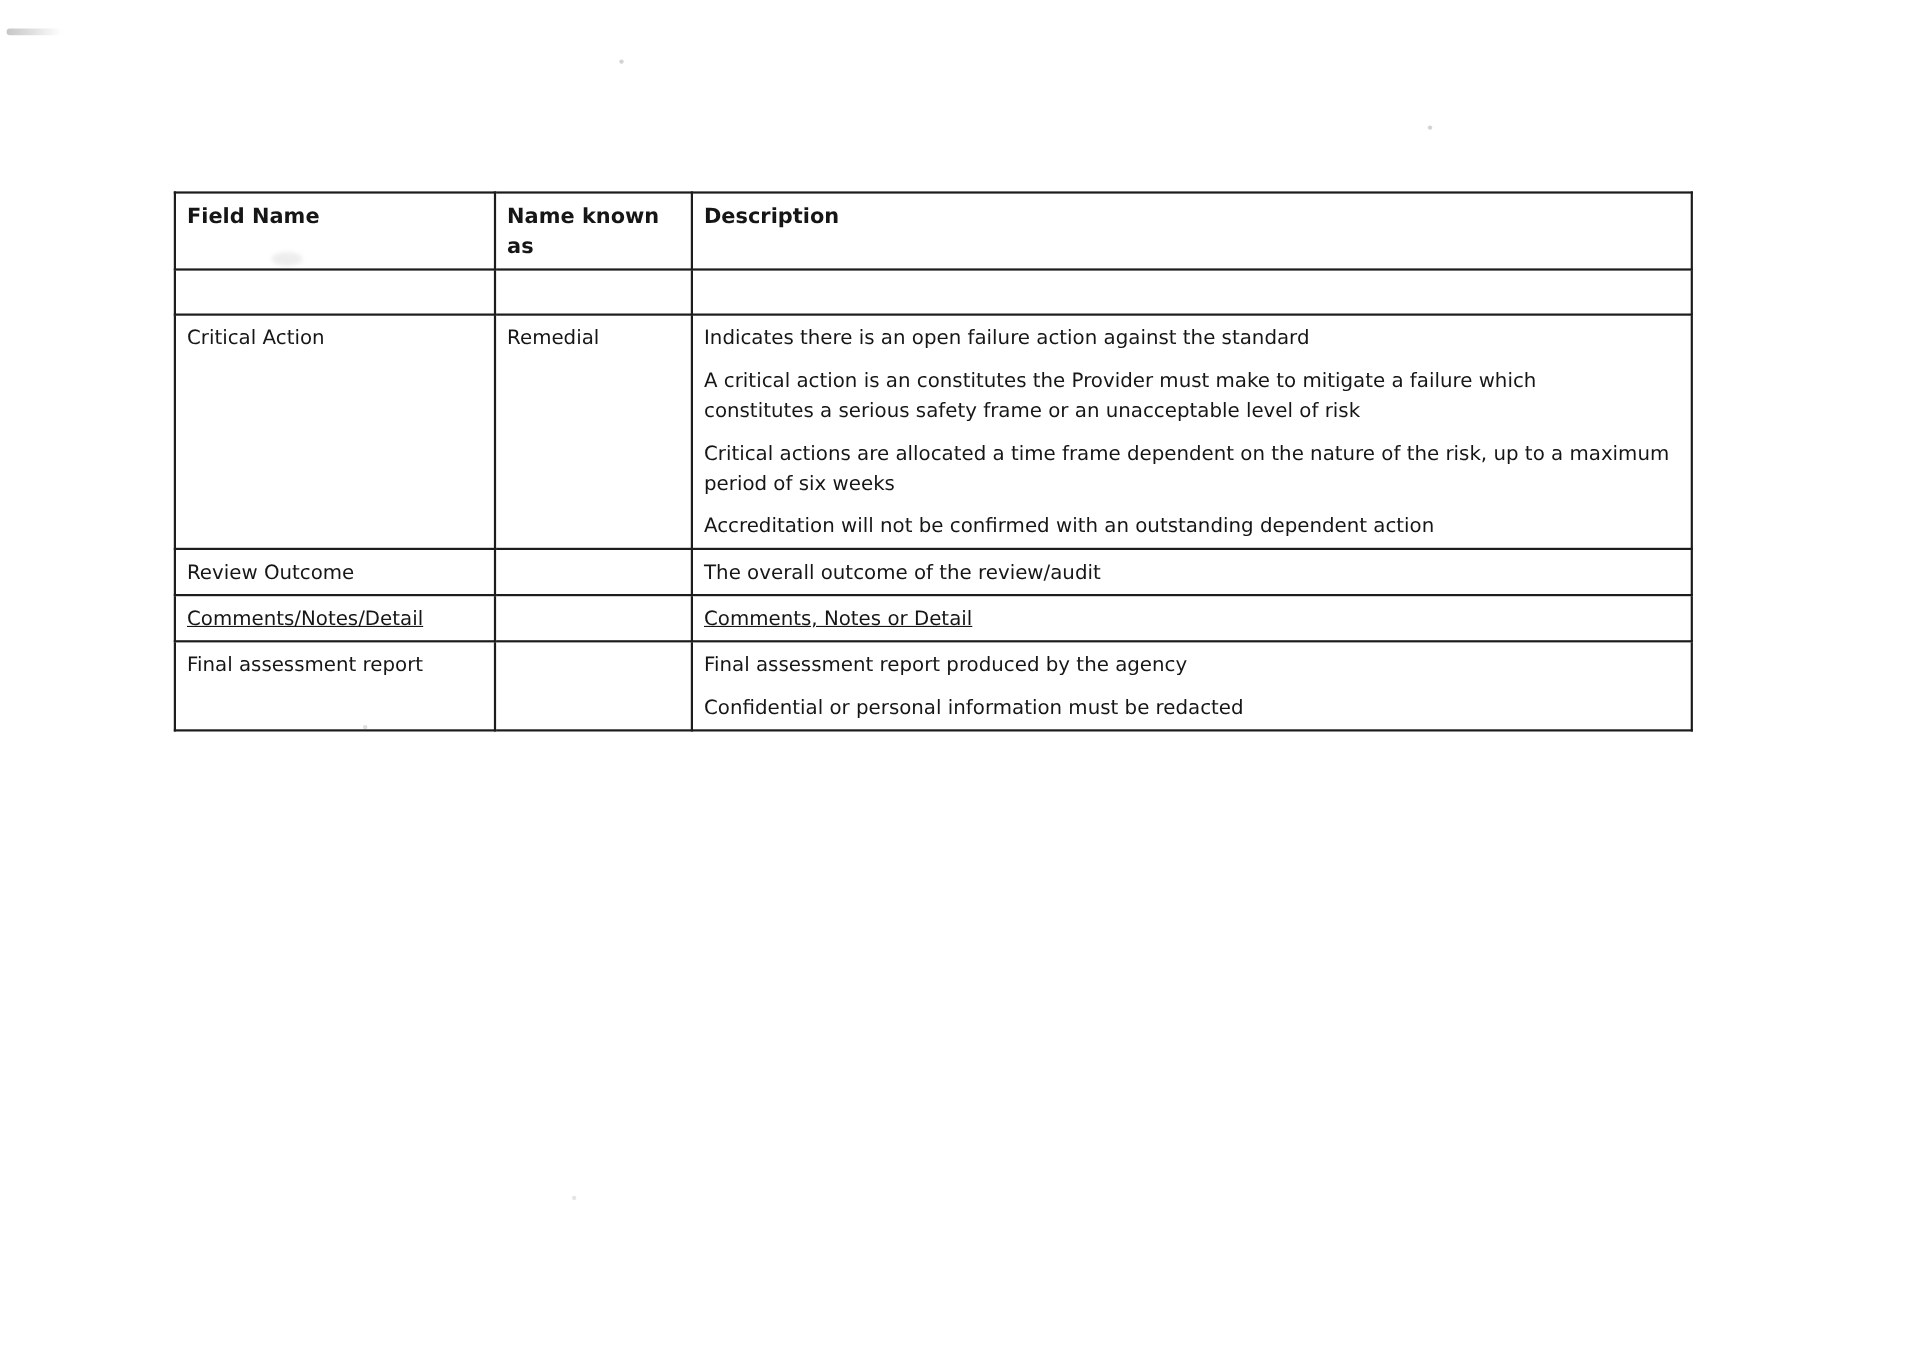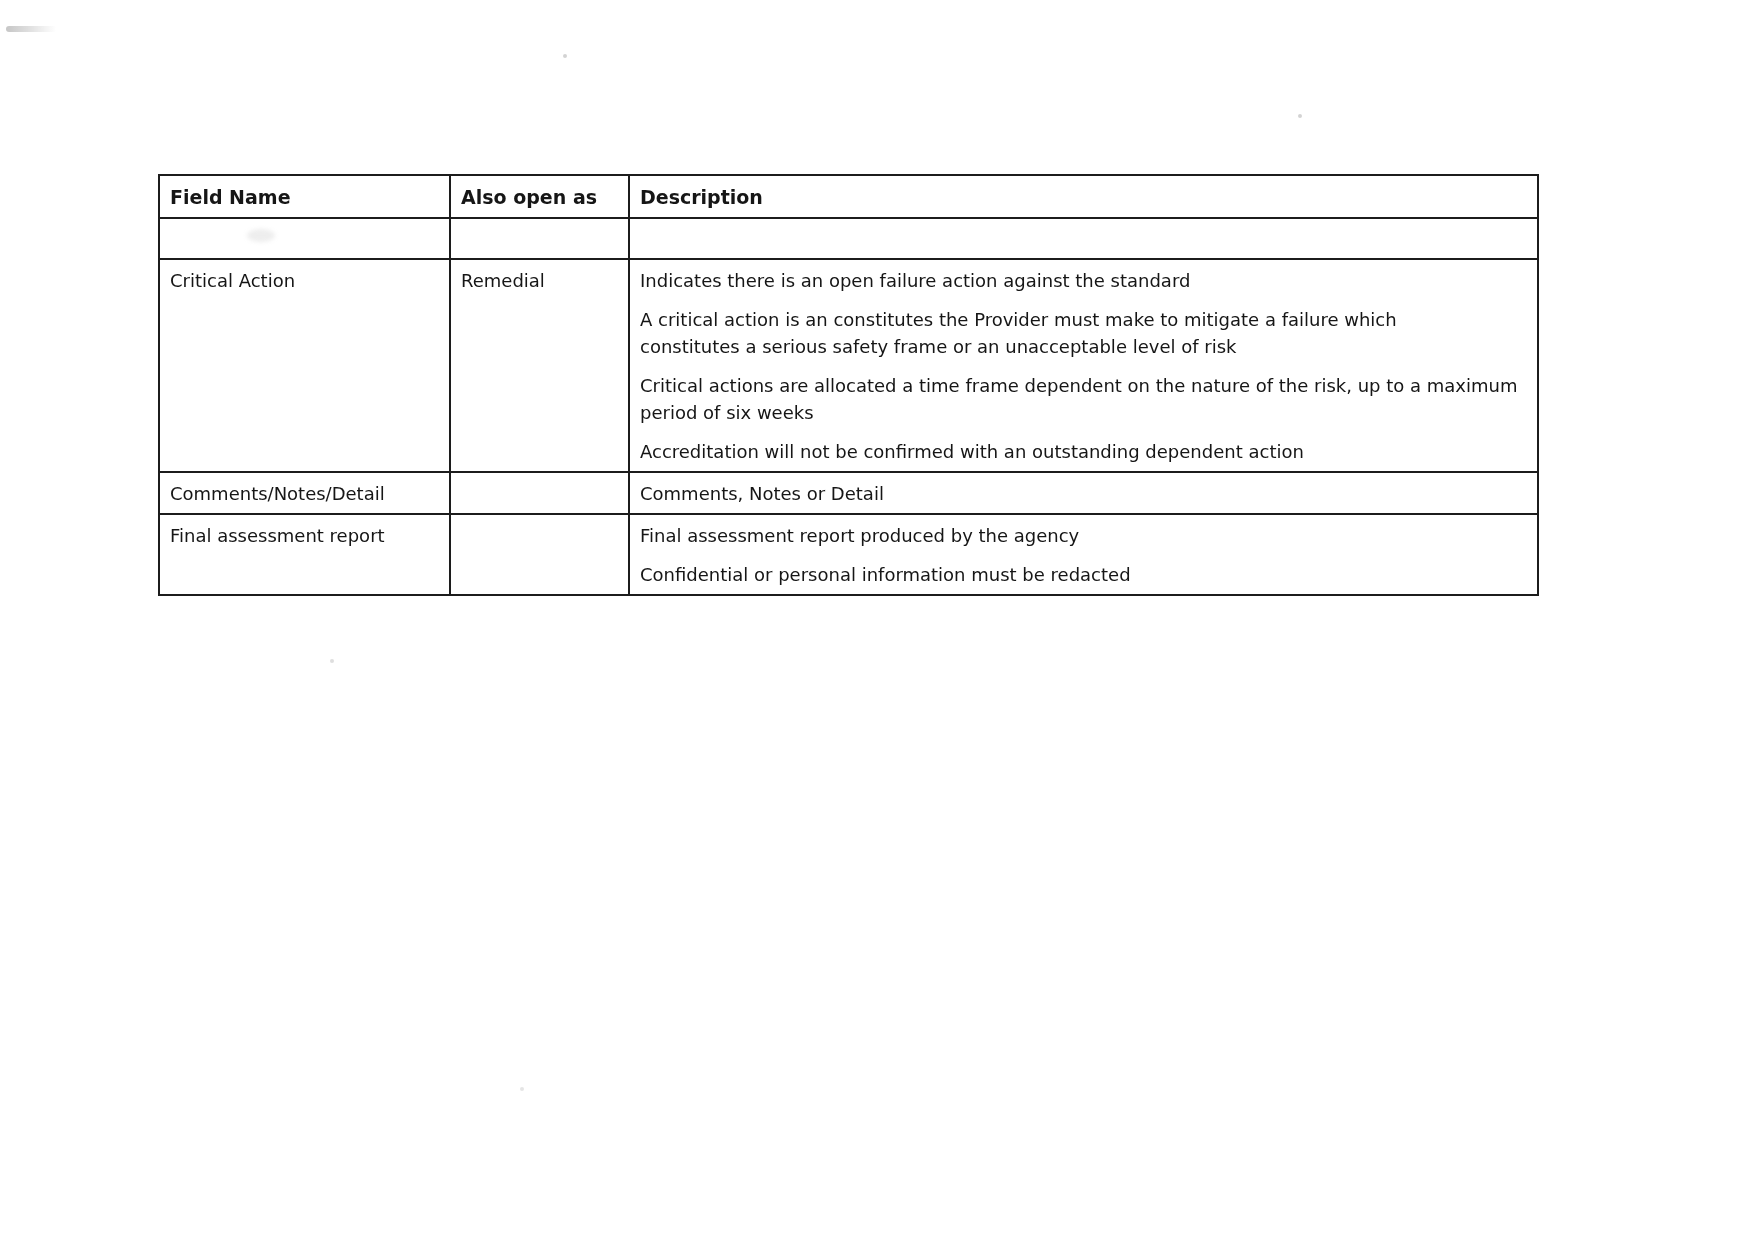--- a/index.html
+++ b/index.html
@@ -42,21 +42,21 @@
     margin-left: 24px;
   }
   table.fields th {
     font-weight: bold;
     font-size: 19px;
     padding-top: 8px;
   }
   tr.row-header  { height: 40px; }
   tr.row-empty   { height: 41px; }
   tr.row-review  { height: 37px; }
-  tr.row-comments{ height: 38px; }
+  tr.row-comments{ height: 38px; text-decoration: underline; }
   tr.row-final   { height: 80px; }
 
   .para { margin: 0 0 12px 0; }
   .para:last-child { margin-bottom: 0; }
   .ln { white-space: nowrap; }
   .cellline { white-space: nowrap; }
 
   
   .footer {
     position: absolute;
@@ -103,21 +103,21 @@
 
   <table class="fields">
     <colgroup>
       <col class="c1">
         <col class="c2">
         <col class="c3">
     </colgroup>
     <thead>
       <tr class="row-header">
         <th>Field Name</th>
-        <th>Also open as</th>
+        <th>Name known as</th>
         <th>Description</th>
       </tr>
     </thead>
     <tbody>
       <tr class="row-empty">
         <td></td>
         <td></td>
         <td></td>
       </tr>
 
@@ -139,20 +139,31 @@
           <p class="para">
             <span class="ln">Critical actions are allocated a time frame dependent on the nature of the risk, up to a maximum</span><br>
             <span class="ln">period of six weeks</span>
           </p>
           <p class="para">
             <span class="ln">Accreditation will not be confirmed with an outstanding dependent action</span>
           </p>
         </td>
       </tr>
 
+      <tr class="row-review">
+        <td>
+          <div class="cellline">Review Outcome</div>
+        </td>
+        <td></td>
+        <td>
+          <p class="para">
+            <span class="ln">The overall outcome of the review/audit</span>
+          </p>
+        </td>
+      </tr>
 
       <tr class="row-comments">
         <td>
           <div class="cellline">Comments/Notes/Detail</div>
         </td>
         <td></td>
         <td>
           <p class="para">
             <span class="ln">Comments, Notes or Detail</span>
           </p>

